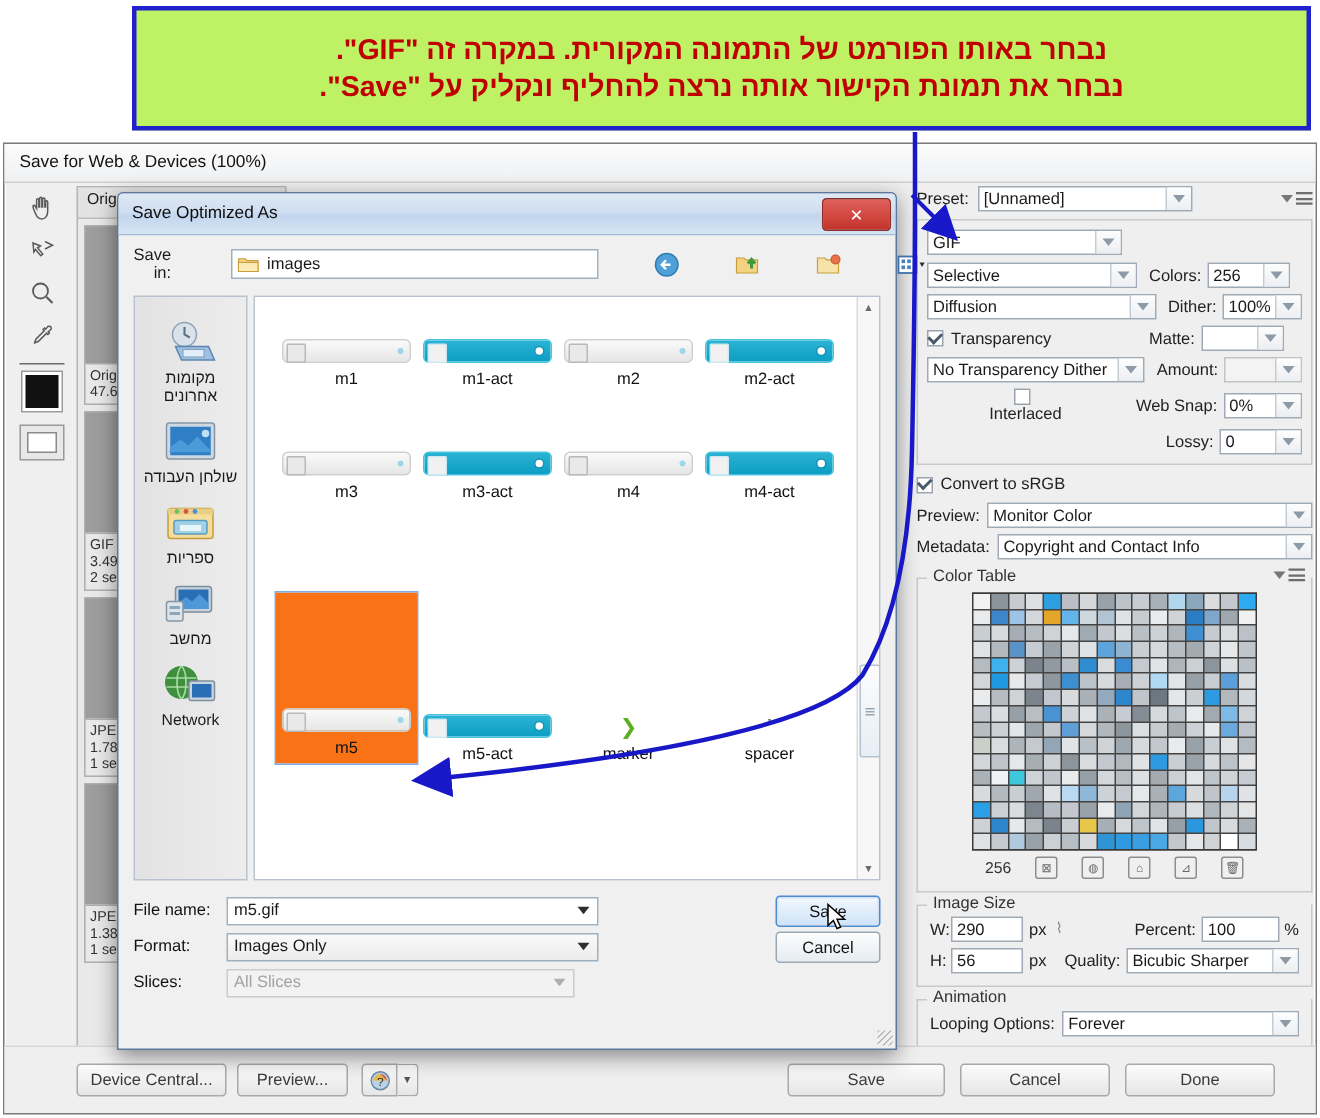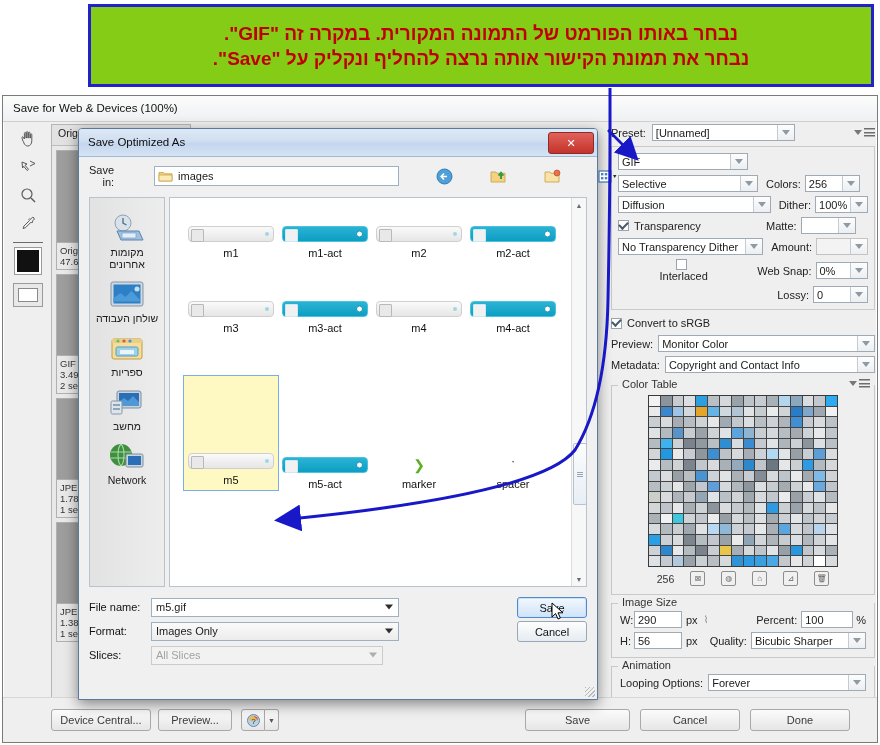--- a/index.html
+++ b/index.html
@@ -5,21 +5,21 @@
   html,body{margin:0;padding:0;}
   body{
     width:880px;height:745px;position:relative;overflow:hidden;
     background:#ffffff;
     font-family:"Liberation Sans","DejaVu Sans",sans-serif;
     font-size:11px;color:#1a1a1a;
   }
   
   #callout{
     position:absolute;left:88px;top:4px;width:786px;height:83px;
-    background:#84cc16;border:3px solid #2222cc;box-sizing:border-box;
+    background:#bef264;border:3px solid #2222cc;box-sizing:border-box;
     display:flex;flex-direction:column;align-items:center;justify-content:center;
     direction:rtl;
   }
   #callout .line{
     color:#c00000;font-weight:bold;font-size:19px;line-height:25px;
     white-space:nowrap;letter-spacing:0px;
   }
   
   #psWindow{
     position:absolute;left:2px;top:95px;width:876px;height:648px;
@@ -116,21 +116,21 @@
   .navico{width:22px;height:20px;display:flex;align-items:center;justify-content:center;margin-left:5px;}
   #places{position:absolute;left:10px;top:40px;width:76px;height:390px;
     background:linear-gradient(90deg,#e2e2e2,#ededed);border:1px solid #b9c3cd;box-sizing:border-box;
     display:flex;flex-direction:column;align-items:center;padding-top:14px;gap:10px;}
   .place{width:70px;display:flex;flex-direction:column;align-items:center;gap:2px;}
   .place .pl-lbl{font-size:10.5px;color:#1a1a1a;text-align:center;line-height:12px;direction:rtl;}
   #fileList{position:absolute;left:90px;top:40px;right:10px;height:390px;background:#fff;border:1px solid #b9c3cd;box-sizing:border-box;overflow:hidden;}
   #fileInner{position:absolute;left:0;top:0;right:14px;bottom:0;padding:28px 0 0 0;}
   .frow{display:flex;padding-left:14px;margin-bottom:34px;}
   .fitem{width:94px;display:flex;flex-direction:column;align-items:center;gap:5px;position:relative;}
-  .fitem.sel{background:#fef9c3;outline:1px solid #7aadea;}
+  .fitem.sel{background:#f97316;outline:1px solid #7aadea;margin-top:19px;}
   .fthumb{width:86px;height:16px;border-radius:4px;border:1px solid #cfcfcf;position:relative;box-sizing:border-box;
     background:linear-gradient(#fafafa,#e6e6e6);}
   .fthumb.act{border-color:#49c3de;background:linear-gradient(#2bb3d4,#0d9ec4);}
   .fthumb .tl{position:absolute;left:2px;top:1.5px;width:11px;height:11px;background:#e9e9e9;border:1px solid #b9b9b9;border-radius:1px;}
   .fthumb.act .tl{background:#f1f1f1;border-color:#cfe9f2;}
   .fthumb .dot{position:absolute;right:4px;top:50%;transform:translateY(-50%);width:4px;height:4px;border-radius:50%;background:#9fd6e8;}
   .fthumb.act .dot{width:7px;height:7px;background:#fff;border:1px solid #1494b6;box-sizing:border-box;}
   .fname{font-size:11px;color:#111;}
   .fitem.glyph .fthumb{background:transparent;border:none;display:flex;align-items:center;justify-content:center;
     color:#5ab021;font-size:14px;font-weight:bold;}

